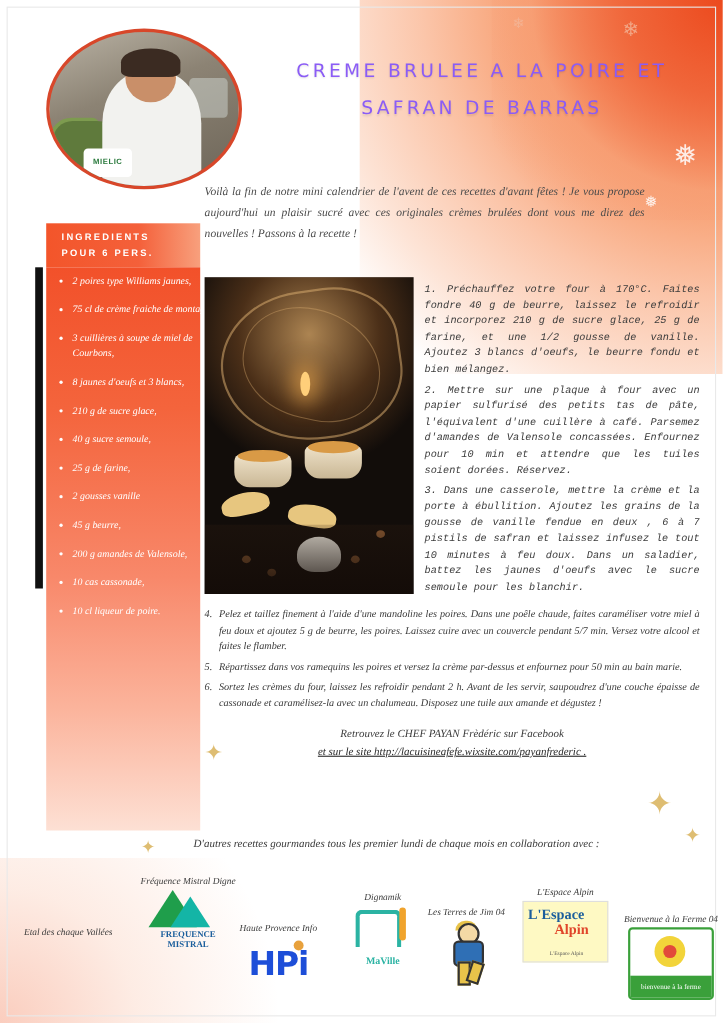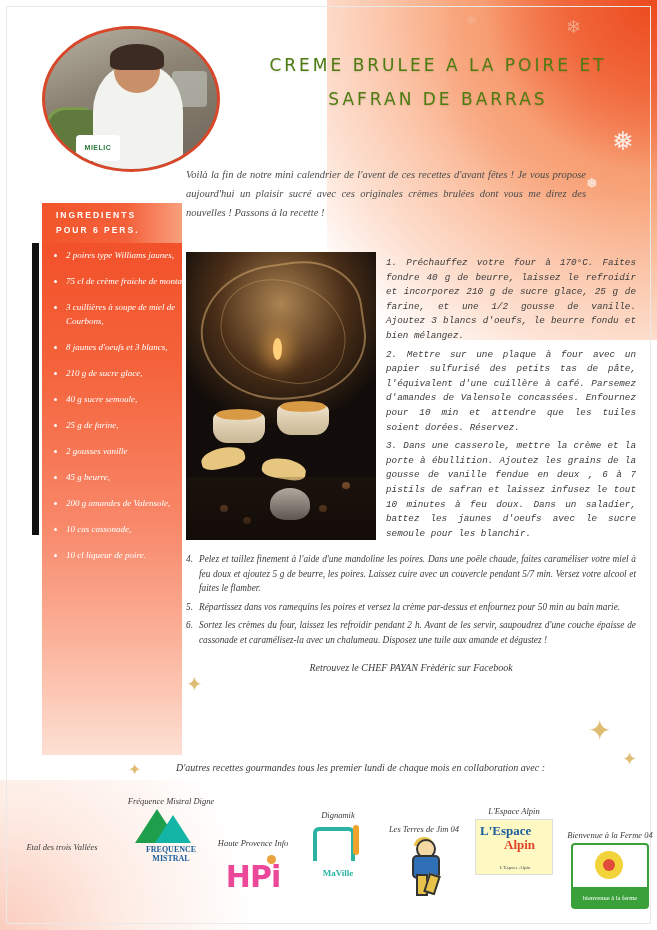--- a/index.html
+++ b/index.html
@@ -60,21 +60,21 @@
     background:rgba(200,205,200,.55);border-radius:4px;
   }
   .chef-photo .badge{
     position:absolute;left:18%;bottom:6%;width:44px;height:26px;
     background:#ffffff;border-radius:4px;color:#2a7a3d;font-size:7px;
     display:flex;align-items:center;justify-content:center;font-weight:bold;letter-spacing:.5px;
   }
   
   .title{
     position:absolute;left:238px;top:48px;width:400px;text-align:center;
-    color:#4d7c0f;font-size:17px;letter-spacing:3px;line-height:34px;
+    color:#8b5cf6;font-size:17px;letter-spacing:3px;line-height:34px;
     font-family:"DejaVu Sans", sans-serif;
     text-shadow:0 1px 2px rgba(0,0,0,.12);
   }
   .title .l2{display:block;}
   
   .intro{
     position:absolute;left:186px;top:165px;width:400px;
     font-size:10.5px;color:#4b4b4b;line-height:19px;font-style:italic;
     font-family:"Liberation Serif", serif;text-align:justify;
   }
@@ -160,21 +160,21 @@
   
   .lg-etal{width:74px;height:56px;border-radius:50%;background:#ffffff;border:2px solid #b3232a;position:relative;overflow:hidden;}
   .lg-etal .cow{position:absolute;left:10px;top:8px;width:26px;height:18px;background:#e3e3e3;border-radius:50%;border:1px solid #777;}
   .lg-etal .goat{position:absolute;right:8px;top:10px;width:22px;height:16px;background:#caa87a;border-radius:50%;}
   .lg-etal .band{position:absolute;left:0;bottom:4px;width:100%;height:18px;background:#b3232a;color:#fff;font-size:7px;
     display:flex;align-items:center;justify-content:center;font-weight:bold;font-style:normal;}
   .lg-fm{width:84px;height:54px;position:relative;}
   .lg-fm .tri{position:absolute;left:6px;top:0;width:0;height:0;border-left:22px solid transparent;border-right:22px solid transparent;border-bottom:34px solid #1f9e4b;}
   .lg-fm .tri2{position:absolute;left:26px;top:6px;width:0;height:0;border-left:18px solid transparent;border-right:18px solid transparent;border-bottom:28px solid #14b5a6;}
   .lg-fm .txt{position:absolute;left:0;bottom:0;width:100%;text-align:center;font-size:8px;color:#1b5e9c;font-weight:bold;font-style:normal;line-height:9px;}
-  .lg-hpi{width:74px;height:50px;position:relative;color:#ec4899;font-weight:bold;font-size:30px;font-style:normal;
+  .lg-hpi{width:74px;height:50px;position:relative;color:#1d4ed8;font-weight:bold;font-size:30px;font-style:normal;
     font-family:"DejaVu Sans", sans-serif;display:flex;align-items:center;justify-content:center;letter-spacing:-1px;}
   .lg-hpi .dot{position:absolute;right:14px;top:4px;width:9px;height:9px;border-radius:50%;background:#e8a13c;}
   .lg-dig{width:74px;height:56px;position:relative;}
   .lg-dig .m{position:absolute;left:12px;top:4px;width:34px;height:30px;border:4px solid #2bb3a3;border-bottom:none;border-radius:6px 6px 0 0;}
   .lg-dig .i{position:absolute;right:16px;top:2px;width:6px;height:30px;background:#f0a32c;border-radius:3px;}
   .lg-dig .txt{position:absolute;left:0;bottom:0;width:100%;text-align:center;font-size:9px;color:#2bb3a3;font-weight:bold;font-style:normal;}
   .lg-jim{width:64px;height:58px;position:relative;}
   .lg-jim .head{position:absolute;left:24px;top:2px;width:16px;height:16px;border-radius:50%;background:#f4d9a5;border:2px solid #333;}
   .lg-jim .hair{position:absolute;left:22px;top:0px;width:20px;height:9px;border-radius:10px 10px 0 0;background:#e8c34a;}
   .lg-jim .body{position:absolute;left:20px;top:18px;width:24px;height:20px;background:#2f6fb5;border:2px solid #333;border-radius:5px;}
@@ -295,47 +295,48 @@
     <span class="txt">Répartissez dans vos ramequins les poires et versez la crème par-dessus et enfournez pour 50 min au bain marie.</span>
   </div>
   <div class="step">
     <span class="num">6.</span>
     <span class="txt">Sortez les crèmes du four, laissez les refroidir pendant 2 h. Avant de les servir, saupoudrez d'une couche épaisse de cassonade et caramélisez-la avec un chalumeau. Disposez une tuile aux amande et dégustez !</span>
   </div>
 </div>
 
 <div class="closing">
   <div>Retrouvez le CHEF PAYAN Frèdéric sur Facebook</div>
+  <div class="lnk">et sur le site http://lacuisineafefe.wixsite.com/payanfrederic .</div>
 </div>
 <div class="collab">D'autres recettes gourmandes tous les premier lundi de chaque mois en collaboration avec :</div>
 
 <div class="partners">
 
   <div class="p" style="left:2px;top:52px;width:104px;">
-    <span class="cap">Etal des trois Vallées</span>
+    <span class="cap">Etal des chaque Vallées</span>
   </div>
 
   <div class="p" style="left:108px;top:6px;width:110px;">
     <span class="cap">Fréquence Mistral Digne</span>
     <div class="logo lg-fm">
       <div class="tri"></div>
       <div class="tri2"></div>
       <div class="txt">FREQUENCE MISTRAL</div>
     </div>
   </div>
 
   <div class="p" style="left:190px;top:48px;width:110px;">
     <span class="cap">Haute Provence Info</span>
     <div class="logo lg-hpi">
       <span>HPi</span>
       <div class="dot"></div>
     </div>
   </div>
 
-  <div class="p" style="left:282px;top:20px;width:96px;">
+  <div class="p" style="left:292px;top:20px;width:96px;">
     <span class="cap">Dignamik</span>
     <div class="logo lg-dig">
       <div class="m"></div>
       <div class="i"></div>
       <div class="txt">MaVille</div>
     </div>
   </div>
 
   <div class="p" style="left:376px;top:34px;width:80px;">
     <span class="cap">Les Terres de Jim 04</span>

